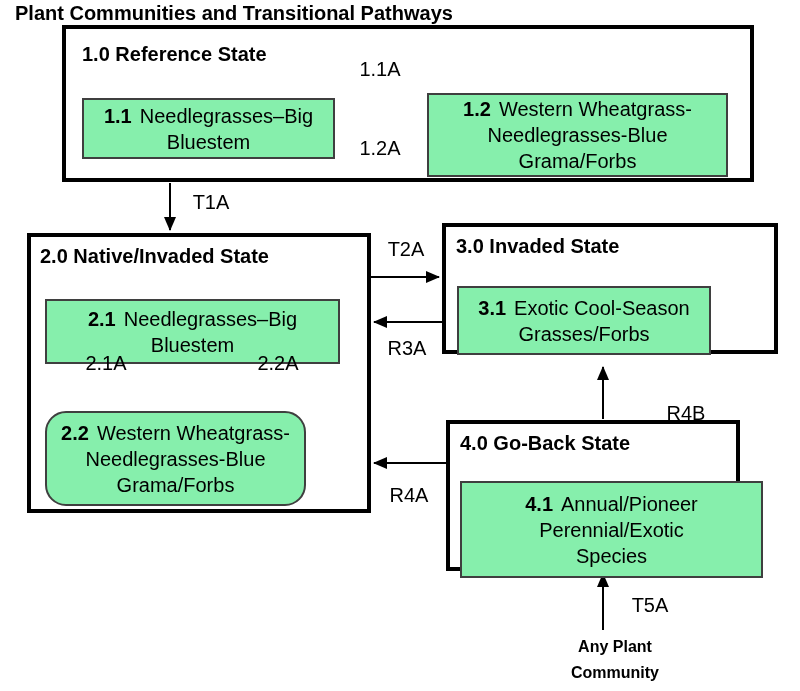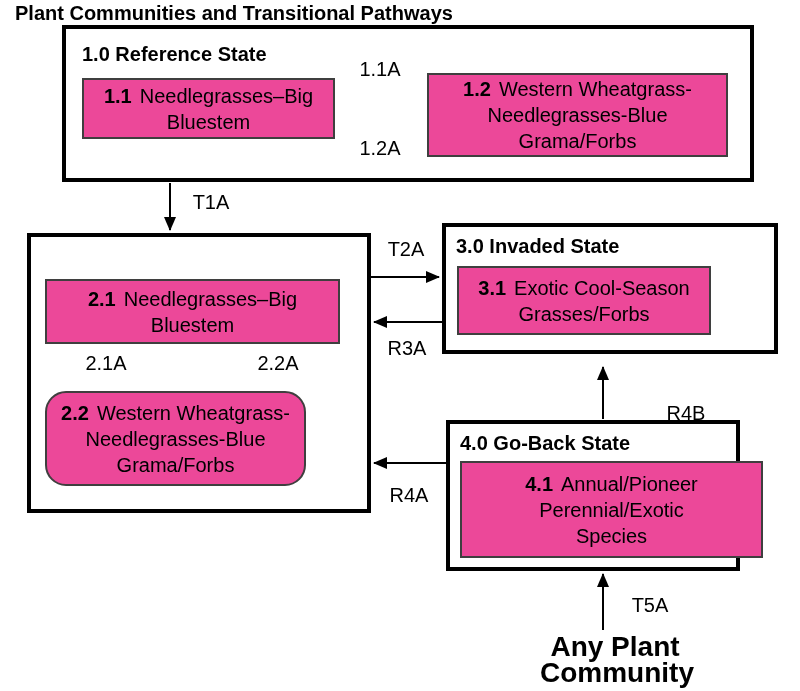--- a/index.html
+++ b/index.html
@@ -10,31 +10,31 @@
   .diagram-title{
     position:absolute;left:15px;top:2px;font-size:20px;font-weight:bold;white-space:nowrap;
   }
   .state{
     position:absolute;border:4px solid #000000;background:#ffffff;box-sizing:border-box;
   }
   .state-title{
     position:absolute;font-size:20px;font-weight:bold;white-space:nowrap;
   }
   .community{
-    position:absolute;background:#ec4899;border:2px solid #3f3f3f;box-sizing:border-box;
+    position:absolute;background:#86efac;border:2px solid #3f3f3f;box-sizing:border-box;
     display:flex;align-items:center;justify-content:center;
-    text-align:center;font-size:20px;line-height:26px;
+    text-align:center;font-size:20px;line-height:26px;margin-top:20px;
   }
   .community .inner{margin:0 auto;}
   .cnum{font-weight:bold;margin-right:8px;}
   .plabel{
     position:absolute;font-size:20px;line-height:22px;text-align:center;
   }
   .external-label{
-    position:absolute;font-size:28px;font-weight:bold;line-height:26px;text-align:center;
+    position:absolute;font-size:16px;font-weight:bold;line-height:26px;text-align:center;
   }
   svg.arrows{position:absolute;left:0;top:0;pointer-events:none;}
 </style>
 </head>
 <body>
 
 <div class="canvas">
 
   <svg class="arrows" width="800" height="691" viewBox="0 0 800 691">
     <defs>
@@ -64,20 +64,21 @@
       </div>
     </div>
     <div class="community" style="left:361px;top:44px;width:301px;height:84px;">
       <div class="inner" style="max-width:272px;">
         <span class="cnum">1.2</span><span>Western Wheatgrass-Needlegrasses-Blue Grama/Forbs</span>
       </div>
     </div>
   </div>
 
   <div class="state" style="left:27px;top:233px;width:344px;height:280px;">
+    <div class="state-title" style="left:9px;top:8px;">2.0 Native/Invaded State</div>
     <div class="community" style="left:14px;top:42px;width:295px;height:65px;">
       <div class="inner" style="max-width:250px;">
         <span class="cnum">2.1</span><span>Needlegrasses–Big Bluestem</span>
       </div>
     </div>
     <div class="community" style="left:14px;top:154px;width:261px;height:95px;border-radius:21px;">
       <div class="inner" style="max-width:272px;">
         <span class="cnum">2.2</span><span>Western Wheatgrass-Needlegrasses-Blue Grama/Forbs</span>
       </div>
     </div>

